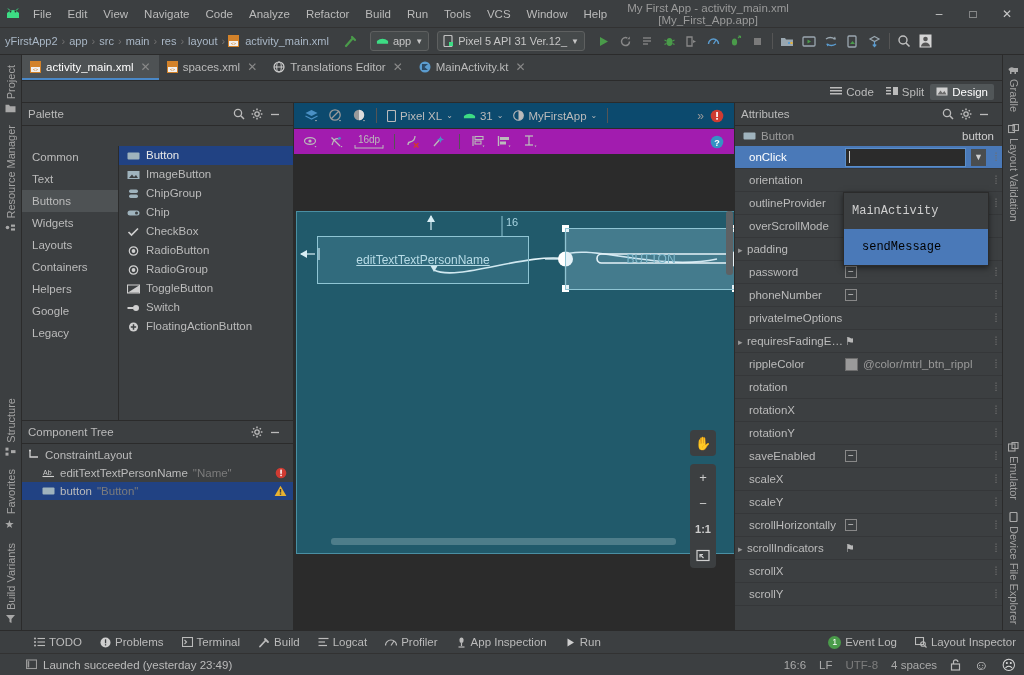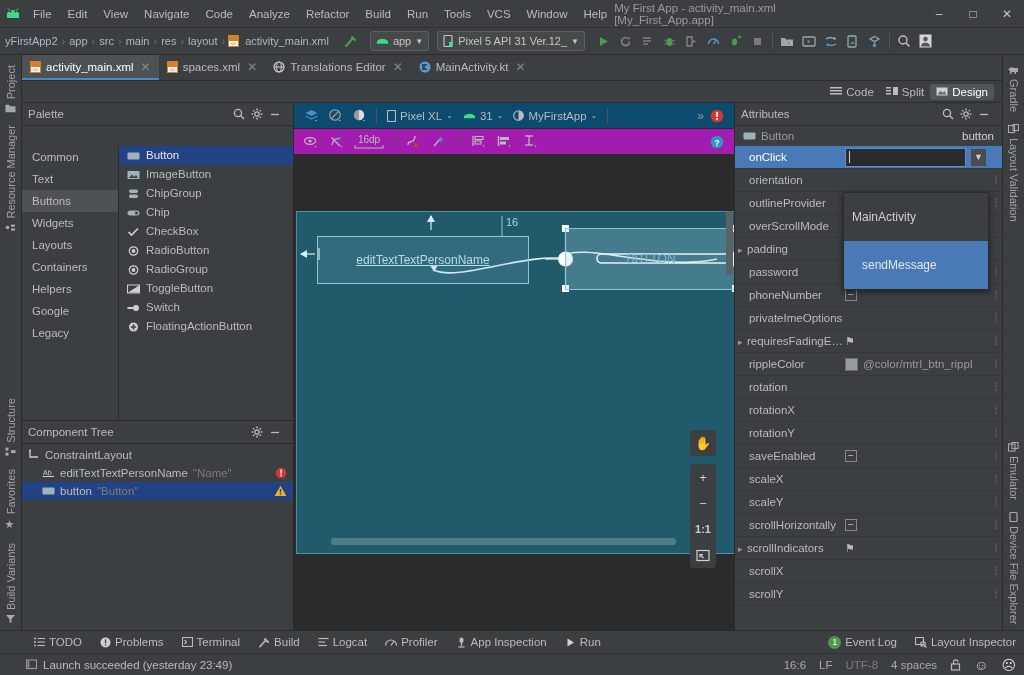--- a/index.html
+++ b/index.html
@@ -14,21 +14,21 @@
   .app { position: relative; width: 1024px; height: 675px; }
 
   
   .titlebar {
     height: 28px; background: #3c3f41; display: flex; align-items: center;
     border-bottom: 1px solid #323232;
   }
   .logo { width: 26px; display: flex; justify-content: center; align-items: center; }
   .menu { display: flex; align-items: center; gap: 2px; }
   .menu-item { padding: 3px 7px; color: #bbbbbb; font-size: 11.5px; }
-  .win-title { flex: 1; color: #9a9a9a; font-size: 11.5px; padding-right: 120px;}
+  .win-title { flex: 1; text-align: center; color: #9a9a9a; font-size: 11.5px; padding-right: 120px;}
   .win-btns { display: flex; }
   .win-btn { width: 34px; height: 28px; display: flex; align-items: center; justify-content: center; color: #c8c8c8; font-size: 12px;}
 
   
   .navbar {
     height: 27px; background: #3c3f41; display: flex; align-items: center;
     padding-left: 2px; border-bottom: 1px solid #2b2b2b; gap: 0px;
   }
   .crumb { color: #a9b7c6; padding: 0 3px; font-size: 11px; white-space: nowrap; }
   .crumb-sep { color: #707070; font-size: 11px; padding: 0 1px; }
@@ -128,22 +128,22 @@
   .edit-input {
     flex: 1; height: 19px; background: #2b2b2b; border: 1px solid #5a8ec9; display: flex;
     align-items: center; padding: 0 3px; color: #e8e8e8; min-width:0;
   }
   .caret { width: 1px; height: 12px; background: #d0d0d0; }
   .ddarrow { width: 15px; height: 17px; display:flex; align-items:center; justify-content:center; background:#4a4d4f; color:#cfcfcf; font-size:9px;}
   .dropdown {
     position: absolute; left: 108px; top: 46px; width: 146px; background: #3c3f41;
     border: 1px solid #2b2b2b; box-shadow: 0 2px 6px rgba(0,0,0,.5); z-index: 20;
   }
-  .dd-item { padding: 17px 8px; font-size: 12px; color: #cfcfcf; }
-  .dd-item.sel { background: #4a79b8; color: #e5e5e5; padding-left: 18px; }
+  .dd-item { padding: 11px 8px; font-size: 12px; color: #cfcfcf; font-family: Liberation Mono, monospace; }
+  .dd-item.sel { background: #4a79b8; color: #000000; padding-left: 18px; }
   .combobox { width: 100%; height: 17px; display:flex; align-items:center; justify-content:flex-end; background: transparent;}
 
   
   .bottom { position: absolute; left: 0; right: 0; bottom: 0; height: 45px; background: #3c3f41; border-top: 1px solid #2b2b2b;}
   .toolrow { height: 23px; display: flex; align-items: center; padding-left: 26px; gap: 2px; border-bottom: 1px solid #323232;}
   .toolbtn { display: flex; align-items: center; gap: 4px; padding: 2px 8px; font-size: 11.5px; color: #bbbbbb;}
   .statusrow { height: 21px; display: flex; align-items: center; padding: 0 8px; gap: 6px; font-size: 11.5px; color: #bbbbbb;}
   .status-msg { display:flex; align-items:center; gap:6px; padding-left:18px;}
   .srght { margin-left: auto; display: flex; align-items: center; gap: 13px; color: #aaaaaa; }
   .grn-badge { width: 13px; height: 13px; border-radius: 50%; background: #4a9b4a; color: #fff; font-size: 9px; display:flex; align-items:center; justify-content:center;}

